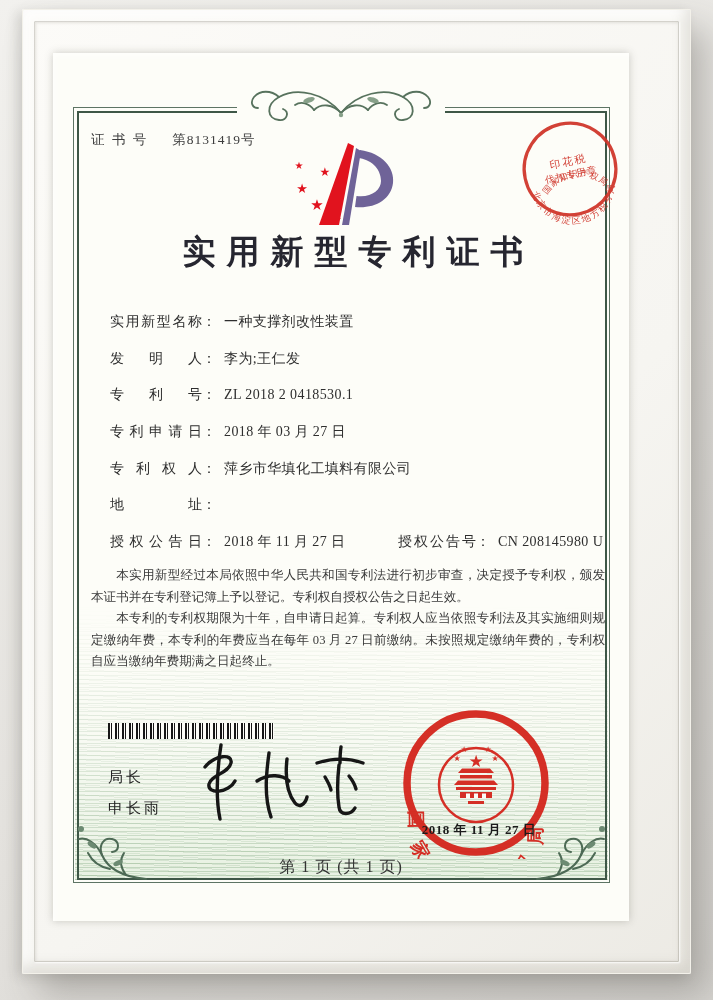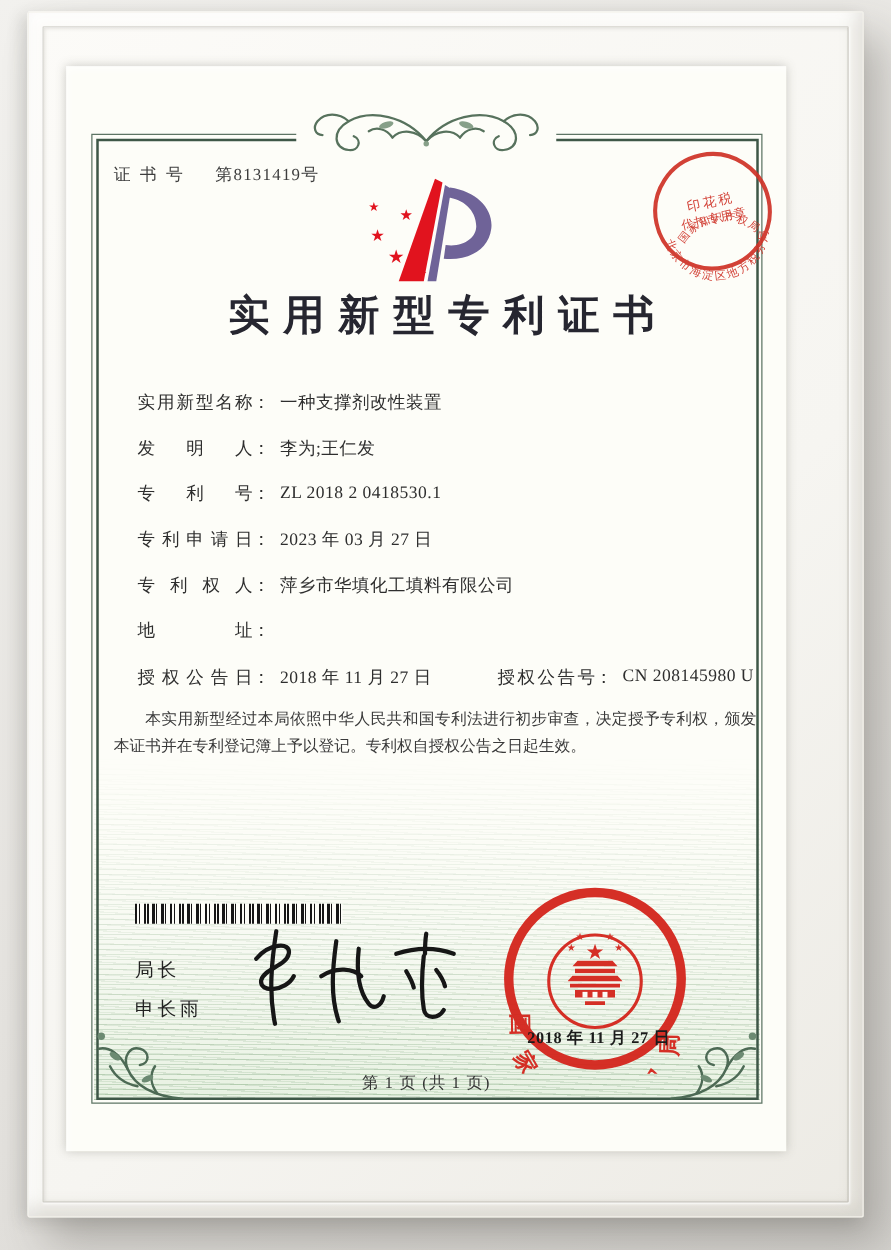--- a/index.html
+++ b/index.html
@@ -95,21 +95,21 @@
 
   .signature { position:absolute; left:138px; top:678px; width:190px; height:95px; z-index:3; }
 
   .cnipa-seal { position:absolute; left:347px; top:654px; width:152px; height:152px;
     z-index:4; opacity:.95; }
   .seal-date { position:absolute; left:350px; top:768px; width:152px; z-index:5;
     text-align:center; font-size:13px; font-weight:600; color:#1b1b1b; letter-spacing:.5px;
     white-space:nowrap; }
 
   .footer { position:absolute; left:0; right:0; top:804px; z-index:3;
-    text-align:center; font-size:13px; color:#333; letter-spacing:1px; }
+    text-align:center; font-size:16px; color:#333; letter-spacing:1px; }
 </style>
 </head>
 <body>
 
 <div id="stage">
   <div class="frame"></div>
 
   <div class="paper">
 
     <div class="guilloche"></div>
@@ -184,21 +184,21 @@
           <span class="fvalue">李为;王仁发</span>
       </div>
       <div class="frow">
         <span class="flabel">专利号</span>
           <span class="fcolon">：</span>
           <span class="fvalue">ZL 2018 2 0418530.1</span>
       </div>
       <div class="frow">
         <span class="flabel">专利申请日</span>
           <span class="fcolon">：</span>
-          <span class="fvalue">2023 年 03 月 27 日</span>
+          <span class="fvalue">2018 年 03 月 27 日</span>
       </div>
       <div class="frow">
         <span class="flabel">专利权人</span>
           <span class="fcolon">：</span>
           <span class="fvalue">萍乡市华填化工填料有限公司</span>
       </div>
       <div class="frow">
         <span class="flabel">地址</span>
           <span class="fcolon">：</span>
       </div>
@@ -209,20 +209,21 @@
         <span class="grant2">
           <span class="flabel">授权公告号</span>
             <span class="fcolon">：</span>
             <span class="fvalue">CN 208145980 U</span>
         </span>
       </div>
     </div>
 
     <div class="body-text">
       <p>本实用新型经过本局依照中华人民共和国专利法进行初步审查，决定授予专利权，颁发本证书并在专利登记簿上予以登记。专利权自授权公告之日起生效。</p>
+      <p>本专利的专利权期限为十年，自申请日起算。专利权人应当依照专利法及其实施细则规定缴纳年费，本专利的年费应当在每年 03 月 27 日前缴纳。未按照规定缴纳年费的，专利权自应当缴纳年费期满之日起终止。</p>
     </div>
 
     <div class="barcode"></div>
 
     <div class="director-block">
       <div>局长</div>
       <div>申长雨</div>
     </div>
 
     <svg class="signature" viewBox="0 0 190 95">

